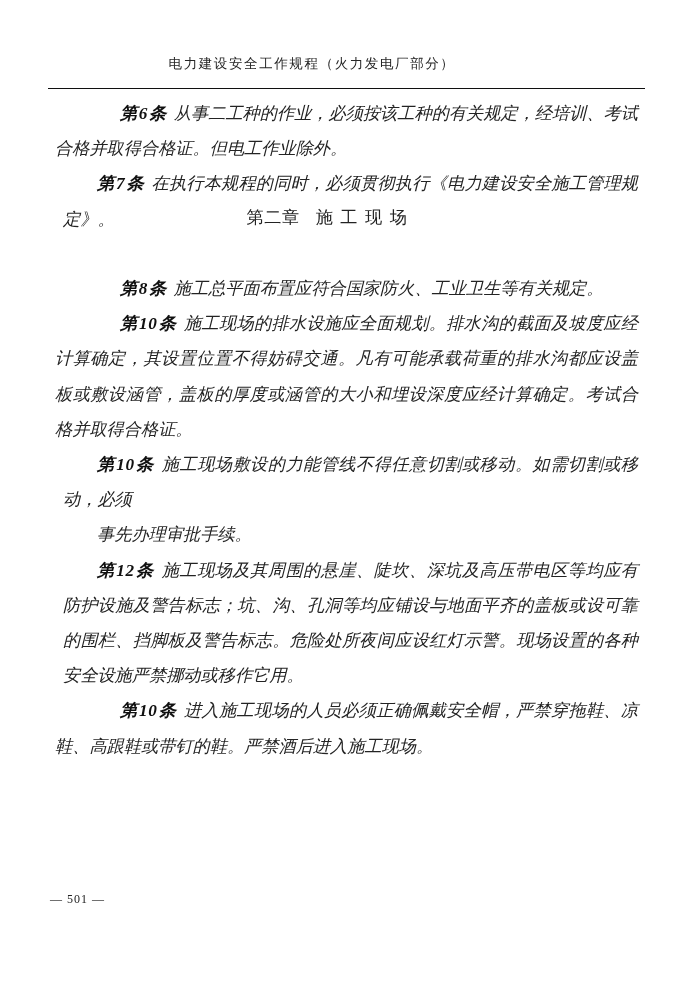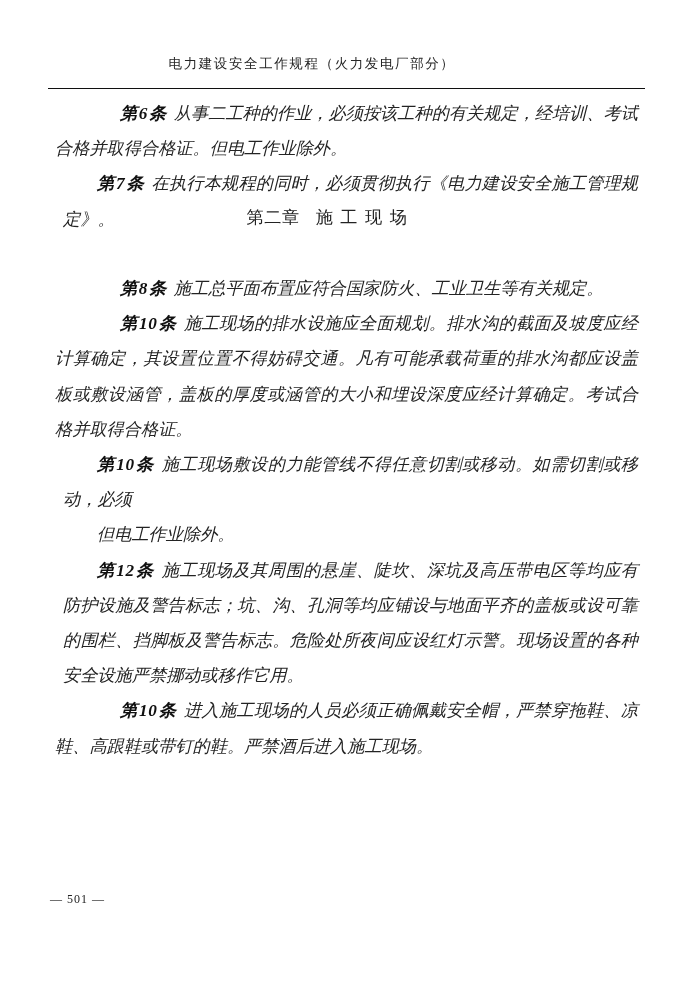--- a/index.html
+++ b/index.html
@@ -142,21 +142,21 @@
   </div>
 
   <div class="body-block" style="top:271px;">
     <p class="para indent"><span class="art"><span>第</span><span class="num">8</span><span>条</span></span><span class="art-gap"></span><span>施工总平面布置应符合国家防火、工业卫生等有关规定。</span></p>
 
 
     <p class="para indent"><span class="art"><span>第</span><span class="num">10</span><span>条</span></span><span class="art-gap"></span><span>施工现场的排水设施应全面规划。排水沟的截面及坡度应经计算确定，其设置位置不得妨碍交通。凡有可能承载荷重的排水沟都应设盖板或敷设涵管，盖板的厚度或涵管的大小和埋设深度应经计算确定。考试合格并取得合格证。</span></p>
 
     <p class="para indent-small" style="text-align-last:left;"><span class="art"><span>第</span><span class="num">10</span><span>条</span></span><span class="art-gap"></span><span>施工现场敷设的力能管线不得任意切割或移动。如需切割或移动，必须</span></p>
 
-    <p class="para indent-small"><span>但电工作业除外。</span></p>
+    <p class="para indent-small"><span>事先办理审批手续。</span></p>
 
     <p class="para indent-small"><span class="art"><span>第</span><span class="num">12</span><span>条</span></span><span class="art-gap"></span><span>施工现场及其周围的悬崖、陡坎、深坑及高压带电区等均应有防护设施及警告标志；坑、沟、孔洞等均应铺设与地面平齐的盖板或设可靠的围栏、挡脚板及警告标志。危险处所夜间应设红灯示警。现场设置的各种安全设施严禁挪动或移作它用。</span></p>
 
 
     <p class="para indent"><span class="art"><span>第</span><span class="num">10</span><span>条</span></span><span class="art-gap"></span><span>进入施工现场的人员必须正确佩戴安全帽，严禁穿拖鞋、凉鞋、高跟鞋或带钉的鞋。严禁酒后进入施工现场。</span></p>
   </div>
 
   <div class="page-number">— 501 —</div>
 
 </div>

